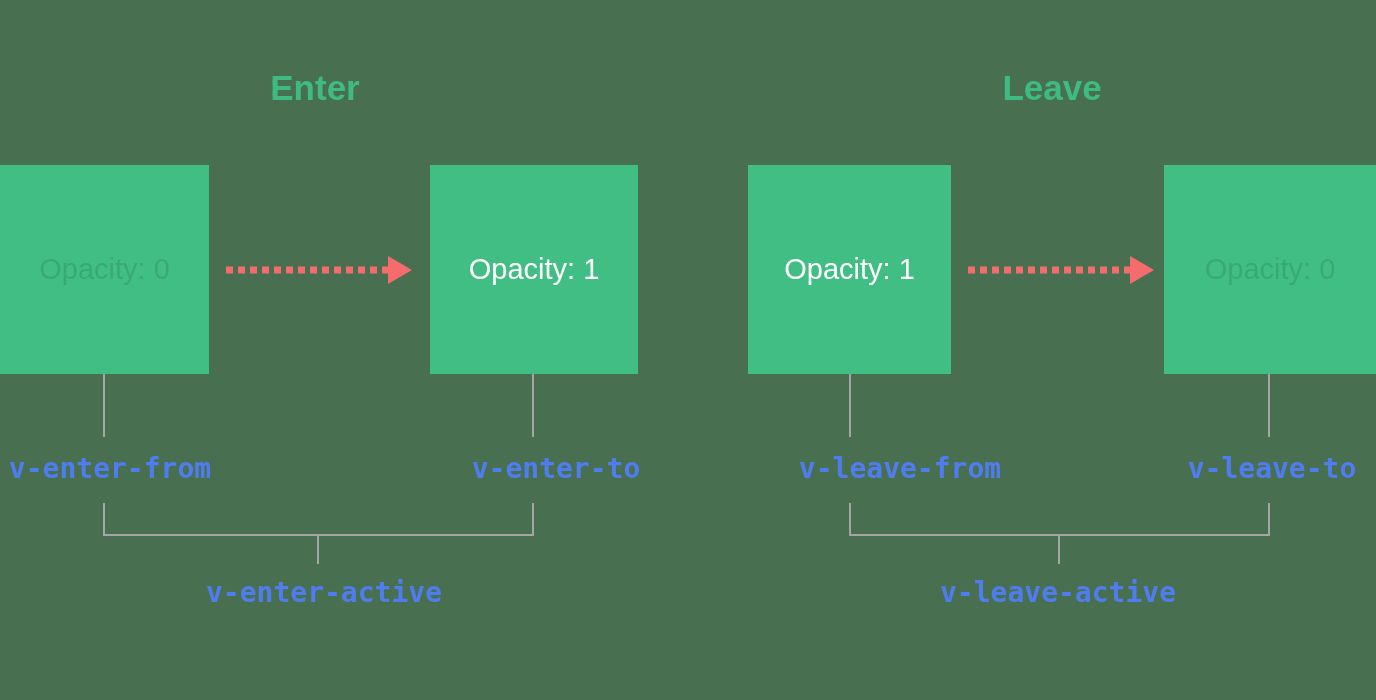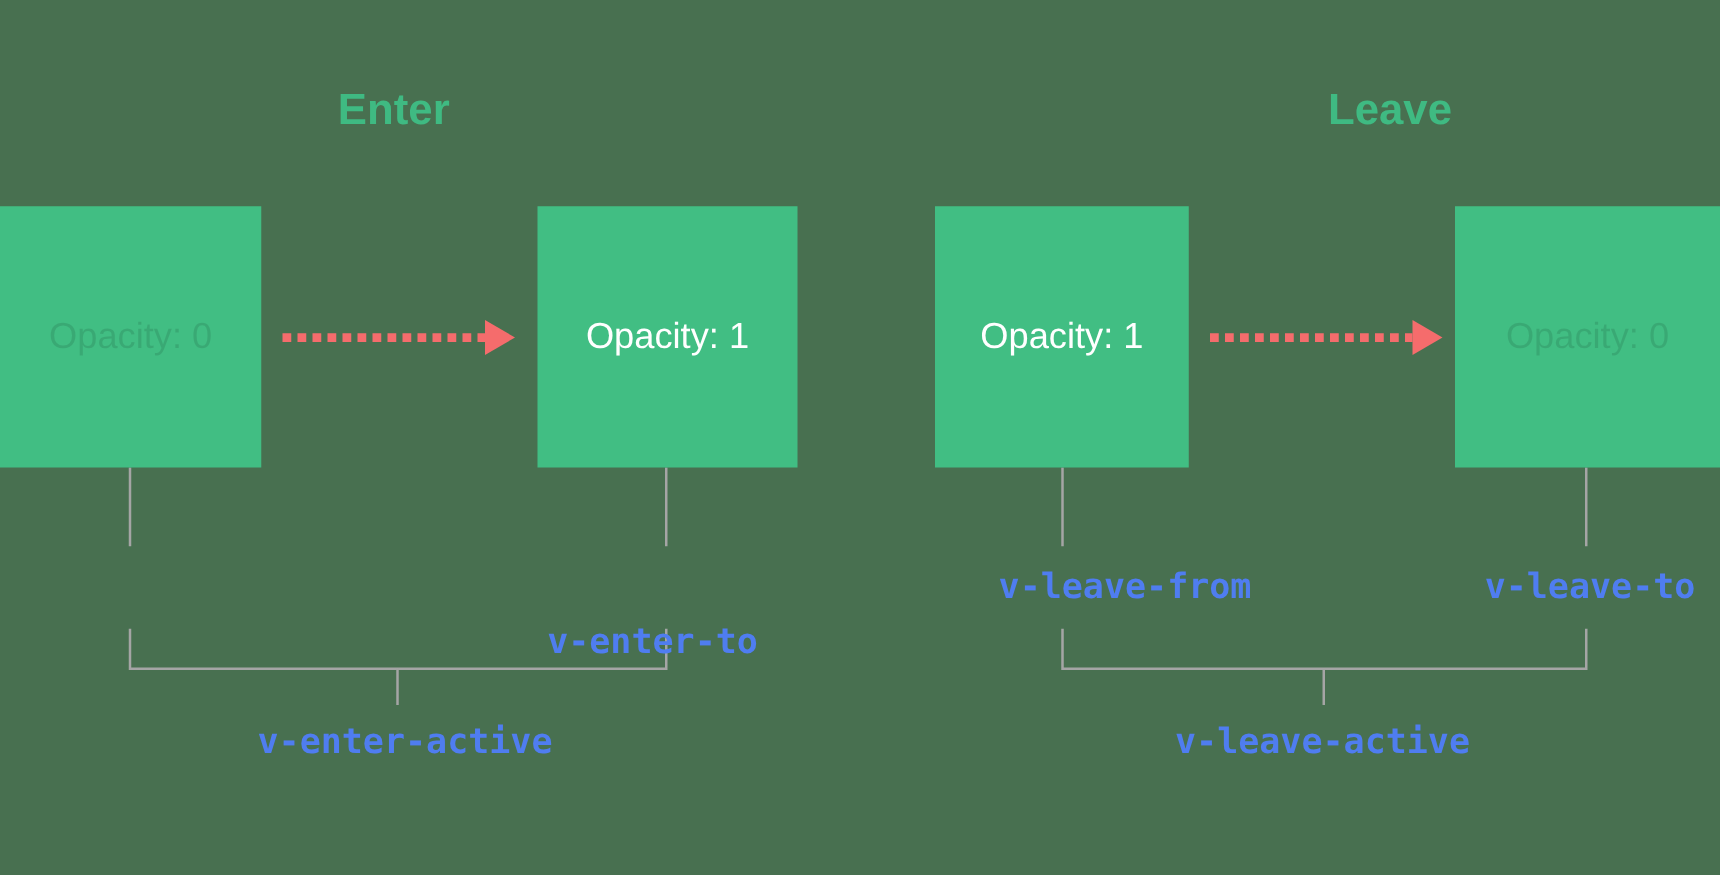--- a/index.html
+++ b/index.html
@@ -24,21 +24,21 @@
     position: absolute;
     top: 70px;
     transform: translateX(-50%);
     font-size: 35px;
     font-weight: 700;
     line-height: 1;
     color: #3FBA82;
     white-space: nowrap;
   }
   .title-enter { left: 315px; }
-  .title-leave { left: 1112px; }
+  .title-leave { left: 1052px; }
 
   .box {
     position: absolute;
     top: 165px;
     height: 209px;
     background: #41BE83;
     display: flex;
     align-items: center;
     justify-content: center;
   }
@@ -62,21 +62,21 @@
     font-size: 28px;
     font-weight: 700;
     line-height: 28px;
     color: #4F7DF0;
     white-space: nowrap;
   }
   .row-classes { top: 455px; }
   .row-active  { top: 579px; }
 
   .lbl-enter-from   { left: 110px; }
-  .lbl-enter-to     { left: 522px; margin-top: 44px; }
+  .lbl-enter-to     { left: 556px; }
   .lbl-leave-from   { left: 900px; }
   .lbl-leave-to     { left: 1272px; }
   .lbl-enter-active { left: 324px; }
   .lbl-leave-active { left: 1058px; }
 </style>
 </head>
 <body>
 
 <div class="diagram">
 
@@ -114,20 +114,21 @@
     <span class="box-label">Opacity: 1</span>
   </div>
 
   <div class="box box-3">
     <span class="box-label">Opacity: 1</span>
   </div>
   <div class="box box-4">
     <span class="box-label faded">Opacity: 0</span>
   </div>
 
+  <div class="class-label row-classes lbl-enter-from">v-enter-from</div>
   <div class="class-label row-classes lbl-enter-to">v-enter-to</div>
   <div class="class-label row-classes lbl-leave-from">v-leave-from</div>
   <div class="class-label row-active lbl-enter-active">v-enter-active</div>
 
   <div class="class-label row-classes lbl-leave-to">v-leave-to</div>
   <div class="class-label row-active lbl-leave-active">v-leave-active</div>
 
 </div>
 
 </body></html>

